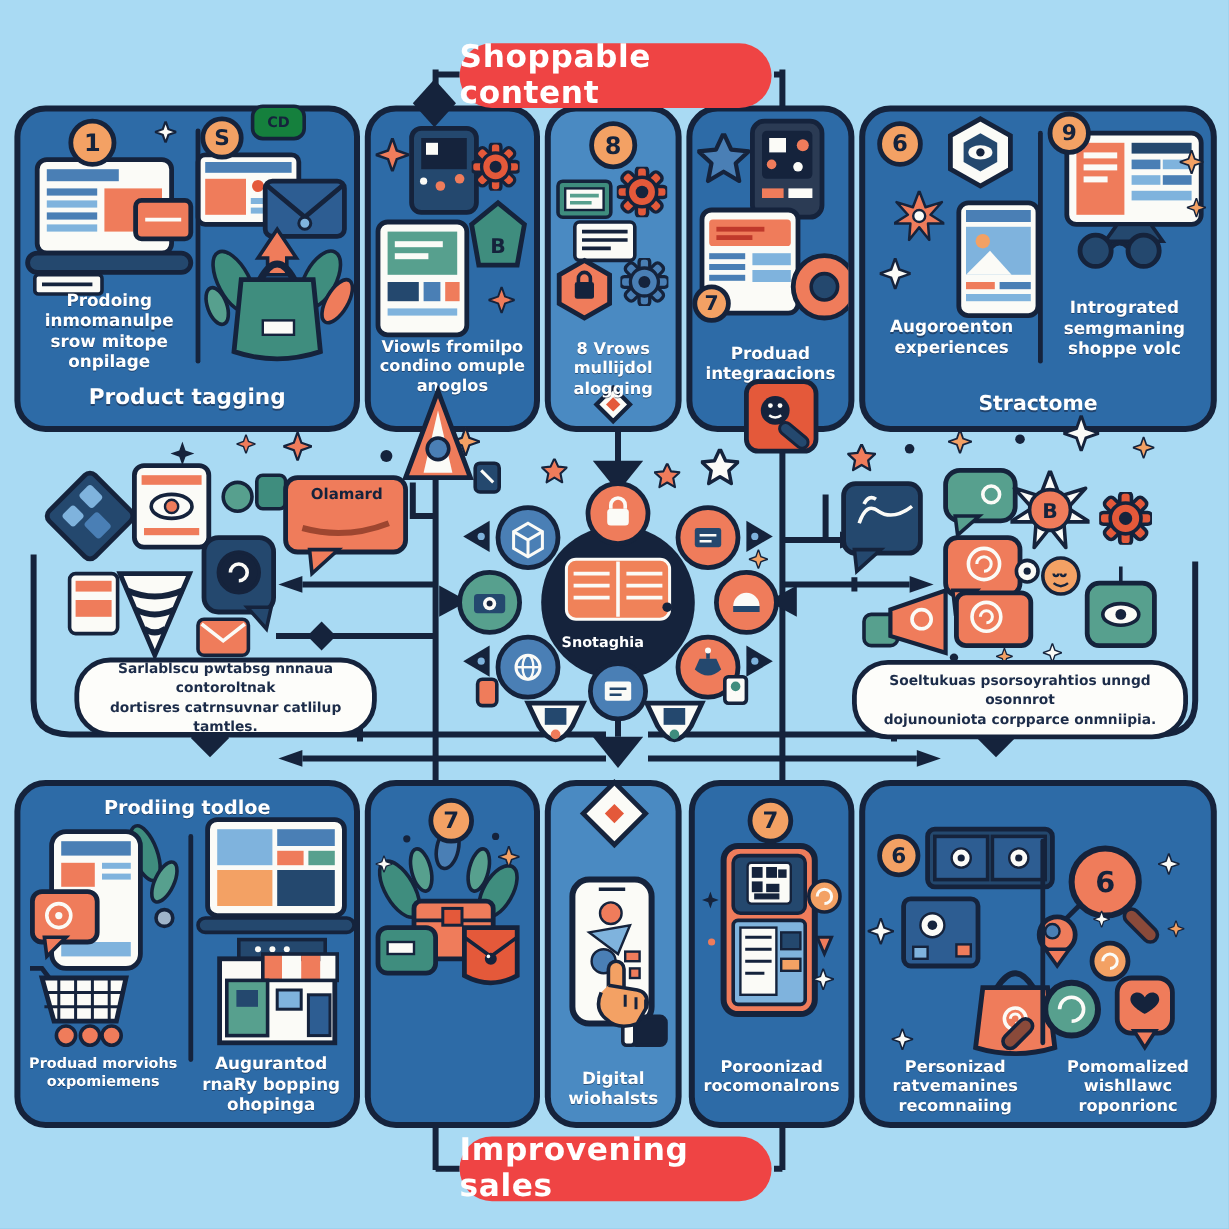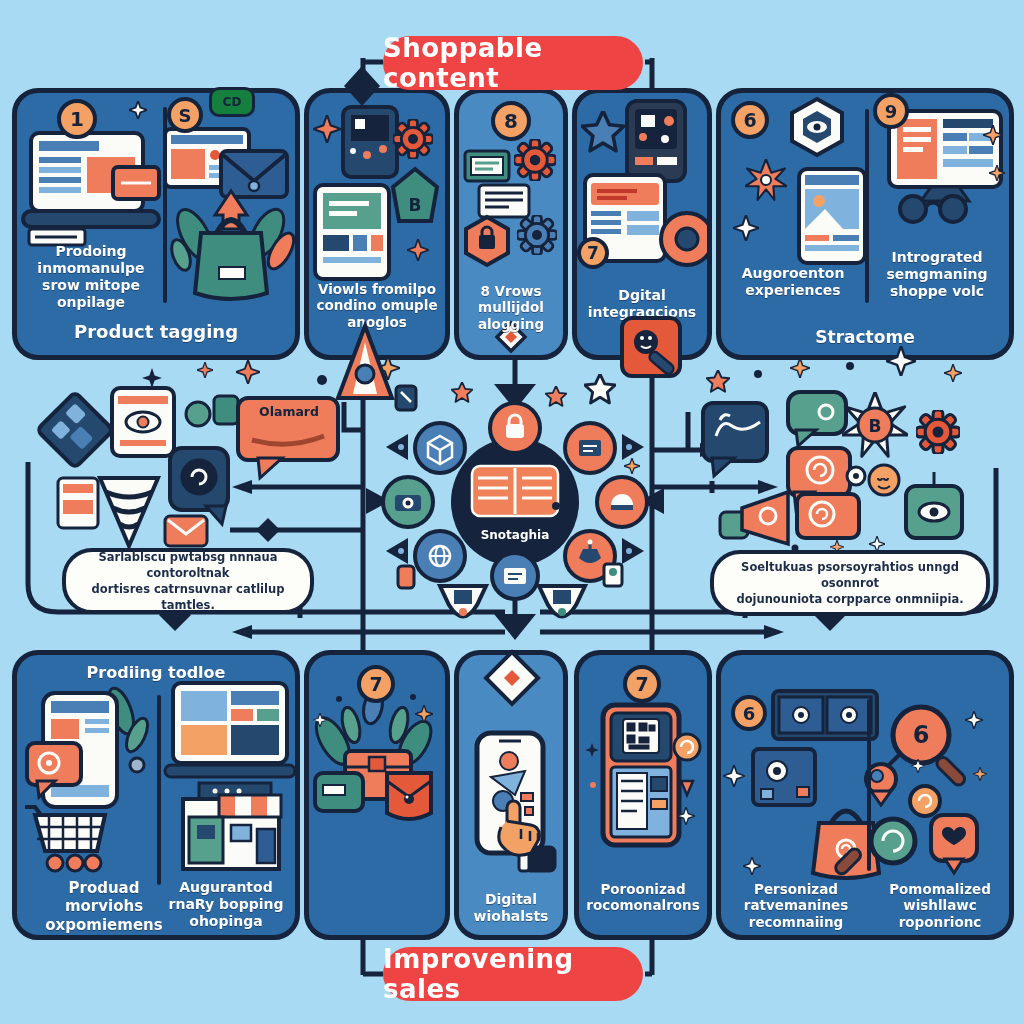--- a/index.html
+++ b/index.html
@@ -209,21 +209,21 @@
             <rect x="14" y="127" width="30" height="5" fill="#4a7fb5"></rect>
             <rect x="14" y="136" width="30" height="5" fill="#4a7fb5"></rect>
             <rect x="50" y="118" width="32" height="10" fill="#7fb3dd"></rect>
             <rect x="50" y="132" width="32" height="10" fill="#7fb3dd"></rect>
           </g>
         <circle cx="110" cy="146" r="26" fill="#ef7c5b"></circle>
         <circle cx="110" cy="146" r="11" fill="#24486e" stroke-width="3"></circle>
       </g>
     </svg>
     <div class="badge" style="left:0px;top:144px;width:32px;height:32px;font-size:17px">7</div>
-    <div class="cap" style="left:2px;top:194px;width:126px;font-size:14px">Dgital integragcions</div>
+    <div class="cap" style="left:2px;top:194px;width:126px;font-size:14px">Produad integragcions</div>
   </div>
 
   <div class="panel" style="left:716px;top:88px;width:298px;height:272px">
     <svg class="art" width="288" height="262">
       <g stroke="#15233c" stroke-width="4">
         <polygon points="96,6 121,20 121,48 96,62 71,48 71,20" fill="#fbfbf7"></polygon>
         <polygon points="96,18 110,26 110,42 96,50 82,42 82,26" fill="#24486e" stroke="none"></polygon>
         <ellipse cx="96" cy="34" rx="10" ry="6" fill="#fbfbf7" stroke="none"></ellipse>
         <circle cx="96" cy="34" r="3.5" fill="#15233c" stroke="none"></circle>
         <use href="#burst8" width="42" height="42" x="24" y="66" fill="#ef7c5b" stroke="#15233c" stroke-width="2"></use>
@@ -432,21 +432,21 @@
       <path d="M641 346 q5 4 10 0" stroke="#fbfbf7" stroke-width="2" fill="none"></path>
       <rect x="654" y="350" width="28" height="10" rx="5" fill="#24486e" stroke="#15233c" stroke-width="2.5" transform="rotate(40 654 350)"></rect>
     </g>
     <polygon points="362,66 380,86 362,106 344,86" fill="#15233c"></polygon>
     <g>
       <polygon points="512,652 538,678 512,704 486,678" fill="#fbfbf7" stroke="#15233c" stroke-width="4"></polygon>
       <polygon points="512,670 520,678 512,686 504,678" fill="#e4593a"></polygon>
     </g>
   </svg>
 
-  <div class="t" style="left:468px;top:528px;width:94px;text-align:center;color:#fff;font-size:12px">Snotaghia</div>
+  <div class="t" style="left:468px;top:528px;width:94px;color:#fff;font-size:12px">Snotaghia</div>
   <div class="t" style="left:248px;top:404px;width:82px;text-align:center;color:#15233c;font-size:12.5px">Olamard</div>
 
   <div class="callout" style="left:62px;top:548px;width:252px;height:66px">
     <span>Sarlablscu pwtabsg nnnaua contoroltnak</span>
     <span>dortisres catrnsuvnar catlilup tamtles.</span>
   </div>
   <div class="callout" style="left:710px;top:550px;width:280px;height:66px">
     <span>Soeltukuas psorsoyrahtios unngd osonnrot</span>
     <span>dojunouniota corpparce onmniipia.</span>
   </div>
@@ -502,21 +502,21 @@
           <rect x="44" y="12" width="62" height="22" fill="none" stroke-width="3"></rect>
           <rect x="14" y="34" width="34" height="46" fill="#57a08e" stroke-width="3"></rect>
             <rect x="22" y="42" width="18" height="14" fill="#24486e" stroke="none"></rect>
           <rect x="56" y="42" width="20" height="16" fill="#7fb3dd" stroke-width="2.5"></rect>
           <rect x="82" y="46" width="18" height="34" fill="#2d5d92" stroke-width="2.5"></rect>
         </g>
       </g>
     </svg>
     <div class="vdiv" style="left:140px;top:40px;height:190px"></div>
     <div class="cap" style="left:0;top:8px;width:278px;font-size:16px">Prodiing todloe</div>
-    <div class="cap" style="left:18px;top:224px;width:138px;font-size:15px">Produad morviohs oxpomiemens</div>
+    <div class="cap" style="left:0;top:224px;width:138px;font-size:12px">Produad morviohs oxpomiemens</div>
     <div class="cap" style="left:140px;top:224px;width:138px;font-size:14px">Augurantod rnaRy bopping ohopinga</div>
   </div>
 
   <div class="panel" style="left:304px;top:650px;width:146px;height:290px">
     <svg class="art" width="136" height="280">
       <g stroke="#15233c" stroke-width="3">
         <ellipse cx="64" cy="52" rx="9" ry="17" fill="#4a7fb5" transform="rotate(12 64 52)"></ellipse>
         <ellipse cx="24" cy="86" rx="12" ry="26" fill="#3f8d7e" transform="rotate(-30 24 86)"></ellipse>
         <ellipse cx="106" cy="88" rx="12" ry="24" fill="#3f8d7e" transform="rotate(30 106 88)"></ellipse>
         <ellipse cx="42" cy="70" rx="8" ry="18" fill="#57a08e" transform="rotate(-14 42 70)"></ellipse>

